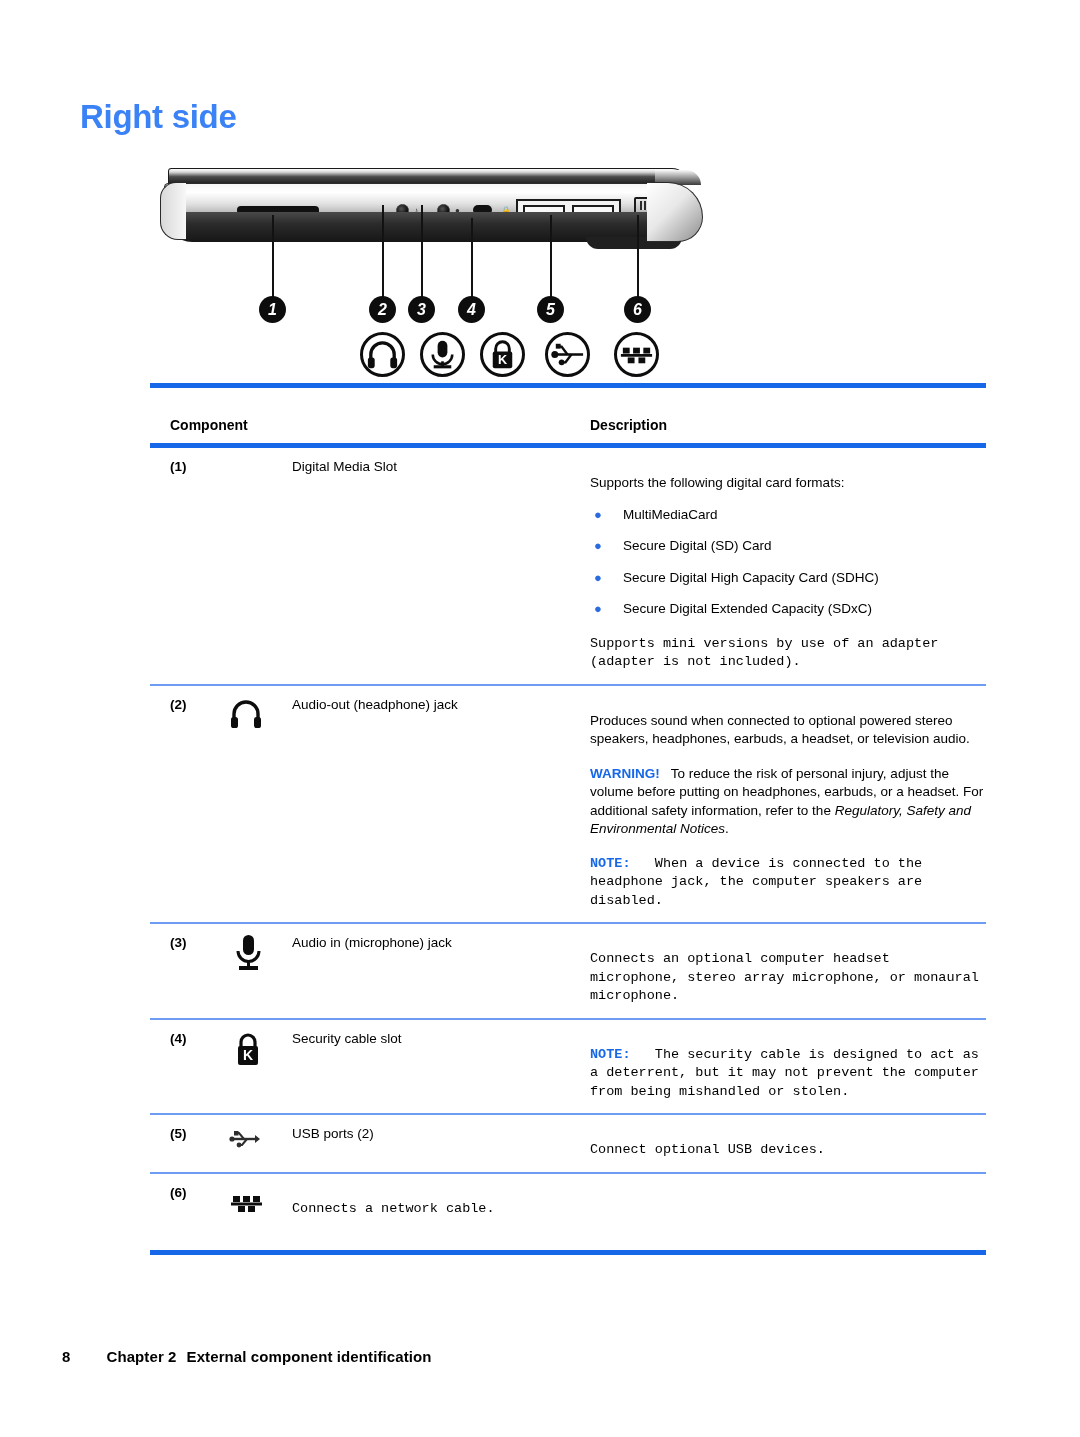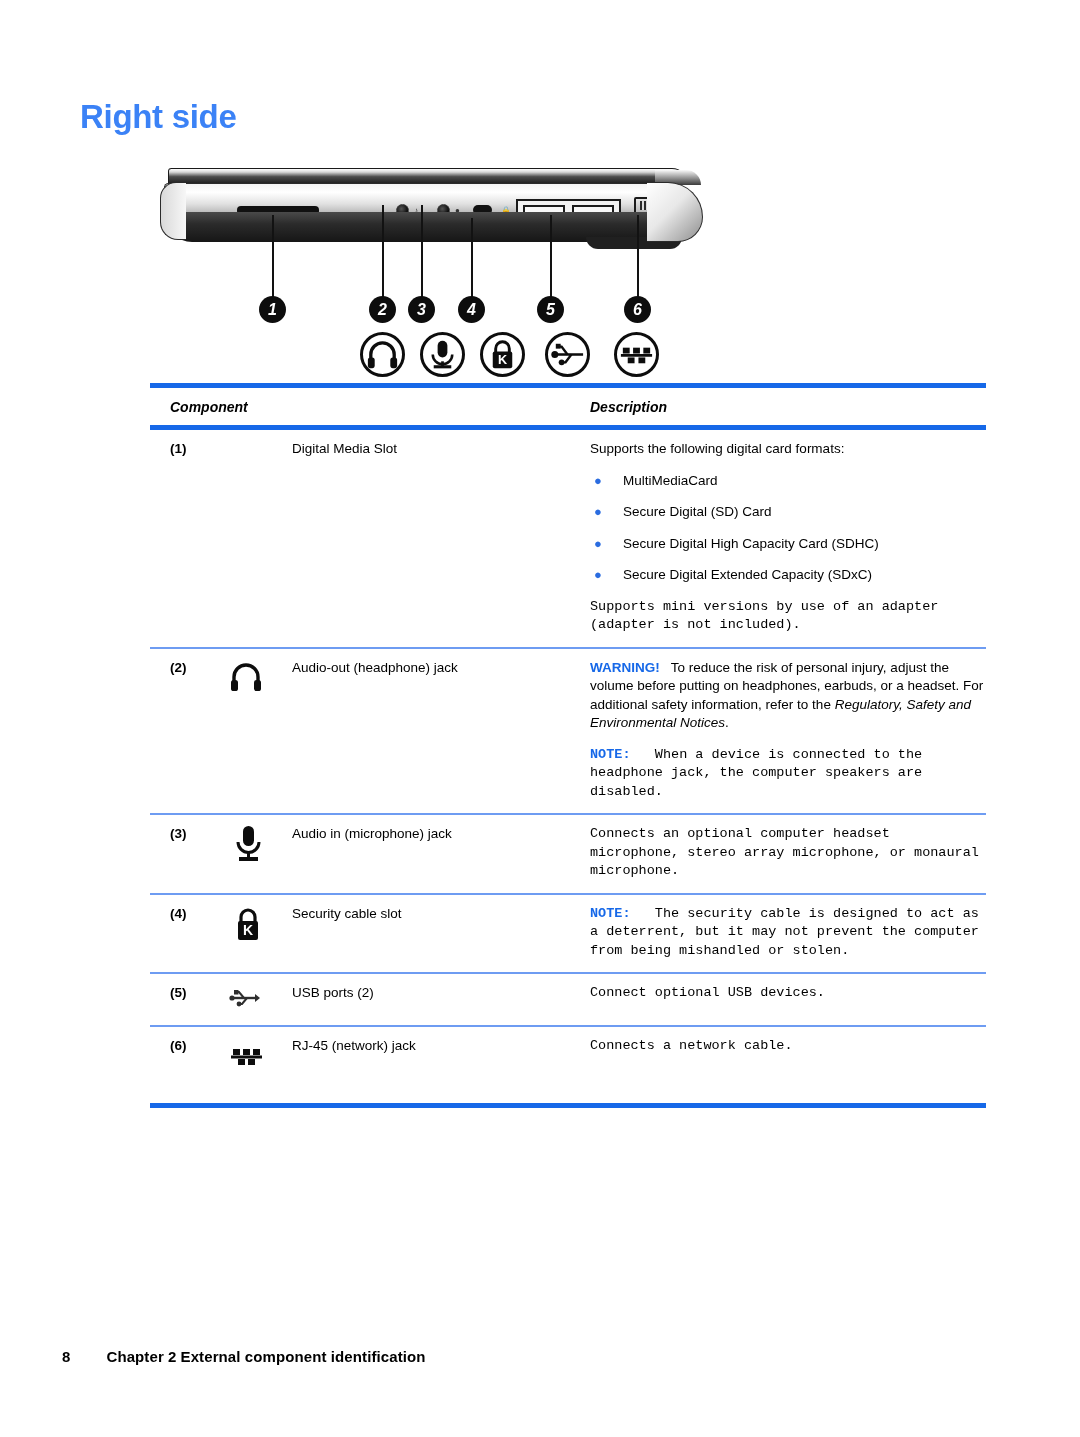--- a/index.html
+++ b/index.html
@@ -237,22 +237,21 @@
     background: #1668e8;
     width: 100%;
   }
   .rule-thin {
     height: 2px;
     background: #6e9cf2;
     width: 100%;
   }
   .thead {
     display: flex;
-    padding: 11px 0 10px 0;
-    font-style: italic;
+    padding: 29px 0 10px 0;
   }
   .thead .c-comp {
     width: 440px;
     padding-left: 20px;
     box-sizing: border-box;
     font-size: 14px;
     font-weight: bold;
   }
   .thead .c-desc {
     flex: 1;
@@ -282,21 +281,21 @@
     width: 298px;
     box-sizing: border-box;
     font-size: 13.5px;
     padding-top: 1px;
   }
   .cell-desc {
     flex: 1;
     font-size: 13.5px;
     line-height: 18.5px;
   }
-  .cell-desc p { margin: 0 0 13px 0; }
+  .cell-desc p { margin: 16px 0 13px 0; }
   .cell-desc p:last-child { margin-bottom: 0; font-family: Liberation Mono, monospace; }
 
   .bullets { margin: 13px 0 13px 0; }
   .bullet-item {
     display: flex;
     margin-bottom: 13px;
   }
   .bullet-item:last-child { margin-bottom: 0; }
   .bullet-dot {
     width: 33px;
@@ -318,21 +317,21 @@
   
   .footer {
     position: absolute;
     left: 62px;
     top: 1348px;
     font-size: 15px;
     font-weight: bold;
     letter-spacing: 0.1px;
   }
   .footer .pg { margin-right: 36px; }
-  .footer .chap { margin-right: 4px; }
+  .footer .chap { margin-right: 10px; }
 </style>
 </head>
 <body>
 
 <div class="page-title">Right side</div>
 
 <div class="figure">
 
   <div class="laptop">
     <div class="lid-top"></div>
@@ -465,20 +464,21 @@
       <span>
         <svg width="40" height="40" viewBox="0 0 40 40" style="margin-left:24px;margin-top:-2px;">
           <path d="M8 26 V20 a12 12 0 0 1 24 0 v6" fill="none" stroke="#0d0d0d" stroke-width="3.4"></path>
           <rect x="5" y="23" width="7" height="11" rx="2.6" fill="#0d0d0d"></rect>
           <rect x="28" y="23" width="7" height="11" rx="2.6" fill="#0d0d0d"></rect>
         </svg>
       </span>
     </div>
     <div class="cell-name">Audio-out (headphone) jack</div>
     <div class="cell-desc">
+      <p>Produces sound when connected to optional powered stereo speakers, headphones, earbuds, a headset, or television audio.</p>
       <p>
         <span class="lbl-warning">WARNING!</span>&nbsp;&nbsp;
         <span>To reduce the risk of personal injury, adjust the volume before putting on headphones, earbuds, or a headset. For additional safety information, refer to the</span>
         <span class="ital">Regulatory, Safety and Environmental Notices</span><span>.</span>
       </p>
       <p>
         <span class="lbl-note">NOTE:</span>&nbsp;&nbsp;
         <span>When a device is connected to the headphone jack, the computer speakers are disabled.</span>
       </p>
     </div>
@@ -558,21 +558,20 @@
         <svg width="38" height="32" viewBox="0 0 38 32" style="margin-left:26px;margin-top:4px;">
           <line x1="3" y1="16" x2="34" y2="16" stroke="#0d0d0d" stroke-width="3"></line>
           <rect x="5" y="8" width="7" height="6" fill="#0d0d0d"></rect>
           <rect x="15" y="8" width="7" height="6" fill="#0d0d0d"></rect>
           <rect x="25" y="8" width="7" height="6" fill="#0d0d0d"></rect>
           <rect x="10" y="18" width="7" height="6" fill="#0d0d0d"></rect>
           <rect x="20" y="18" width="7" height="6" fill="#0d0d0d"></rect>
         </svg>
       </span>
     </div>
-    <div class="cell-name">RJ-45 (network) jack</div>
     <div class="cell-desc">
       <p>Connects a network cable.</p>
     </div>
   </div>
 
   <div class="rule-thick"></div>
 </div>
 
 <div class="footer">
   <span class="pg">8</span><span class="chap">Chapter 2</span><span>External component identification</span>

